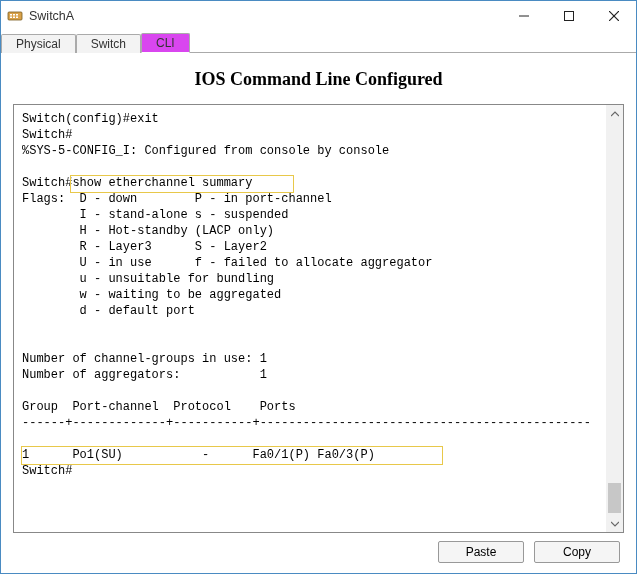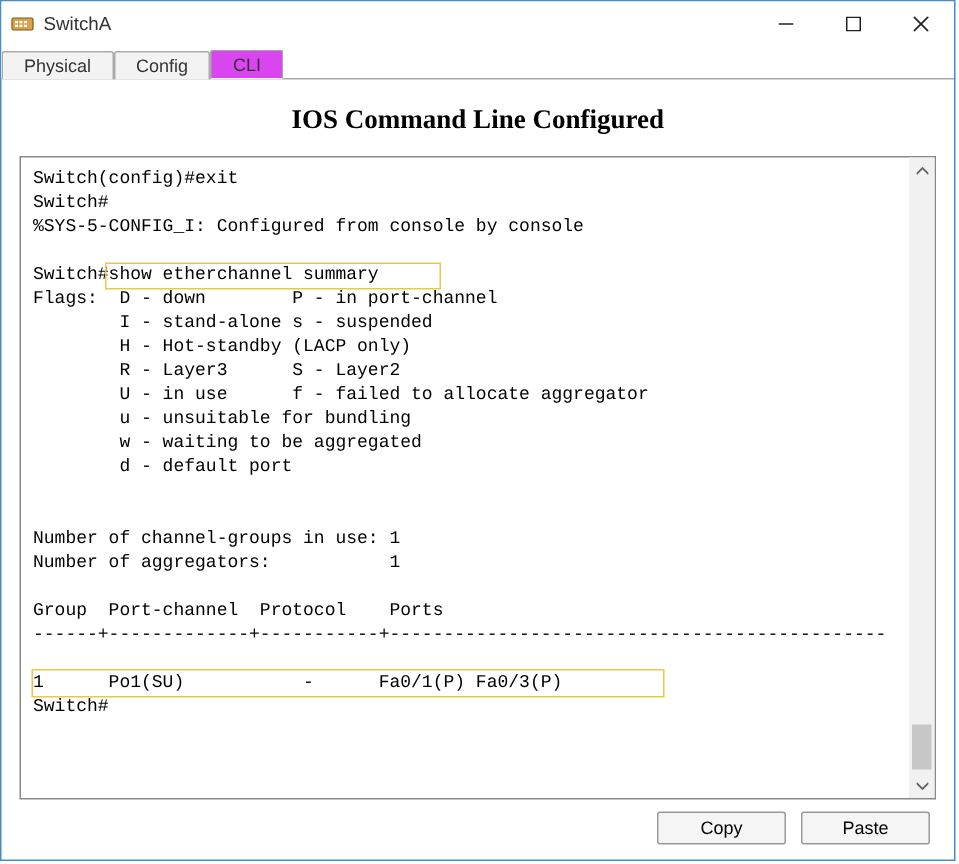--- a/index.html
+++ b/index.html
@@ -193,21 +193,21 @@
         <svg width="10" height="10">
           <line x1="0" y1="0" x2="10" y2="10" stroke="#222" stroke-width="1.2"></line>
           <line x1="10" y1="0" x2="0" y2="10" stroke="#222" stroke-width="1.2"></line>
         </svg>
       </div>
     </div>
   </div>
 
   <div class="tabbar">
     <div class="tab">Physical</div>
-    <div class="tab">Config</div>
+    <div class="tab">Switch</div>
     <div class="tab active">CLI</div>
   </div>
 
   <div class="content">
     <div class="cli-title">IOS Command Line Configured</div>
 
     <div class="terminal-wrap">
       <div class="terminal" id="terminal"><span class="term-line">Switch(config)#exit</span><span class="term-line">Switch#</span><span class="term-line">%SYS-5-CONFIG_I: Configured from console by console</span><span class="term-line">&nbsp;</span><span class="term-line">Switch#show etherchannel summary</span><span class="term-line">Flags:  D - down        P - in port-channel</span><span class="term-line">        I - stand-alone s - suspended</span><span class="term-line">        H - Hot-standby (LACP only)</span><span class="term-line">        R - Layer3      S - Layer2</span><span class="term-line">        U - in use      f - failed to allocate aggregator</span><span class="term-line">        u - unsuitable for bundling</span><span class="term-line">        w - waiting to be aggregated</span><span class="term-line">        d - default port</span><span class="term-line">&nbsp;</span><span class="term-line">&nbsp;</span><span class="term-line">Number of channel-groups in use: 1</span><span class="term-line">Number of aggregators:           1</span><span class="term-line">&nbsp;</span><span class="term-line">Group  Port-channel  Protocol    Ports</span><span class="term-line">------+-------------+-----------+----------------------------------------------</span><span class="term-line">&nbsp;</span><span class="term-line">1      Po1(SU)           -      Fa0/1(P) Fa0/3(P)</span><span class="term-line">Switch#</span></div>
 
       <div class="highlight-box" style="left:57px; top:71px; width:224px; height:18px;"></div>
@@ -224,18 +224,18 @@
         </div>
         <div class="scroll-btn">
           <svg width="8" height="8">
               <polyline points="0,2 4,6 8,2" fill="none" stroke="#666" stroke-width="1.2"></polyline>
             </svg>
         </div>
       </div>
     </div>
 
     <div class="btn-row">
+      <div class="btn">Paste</div>
       <div class="btn">Copy</div>
-      <div class="btn">Paste</div>
     </div>
   </div>
 
 </div>
 
 </body></html>

